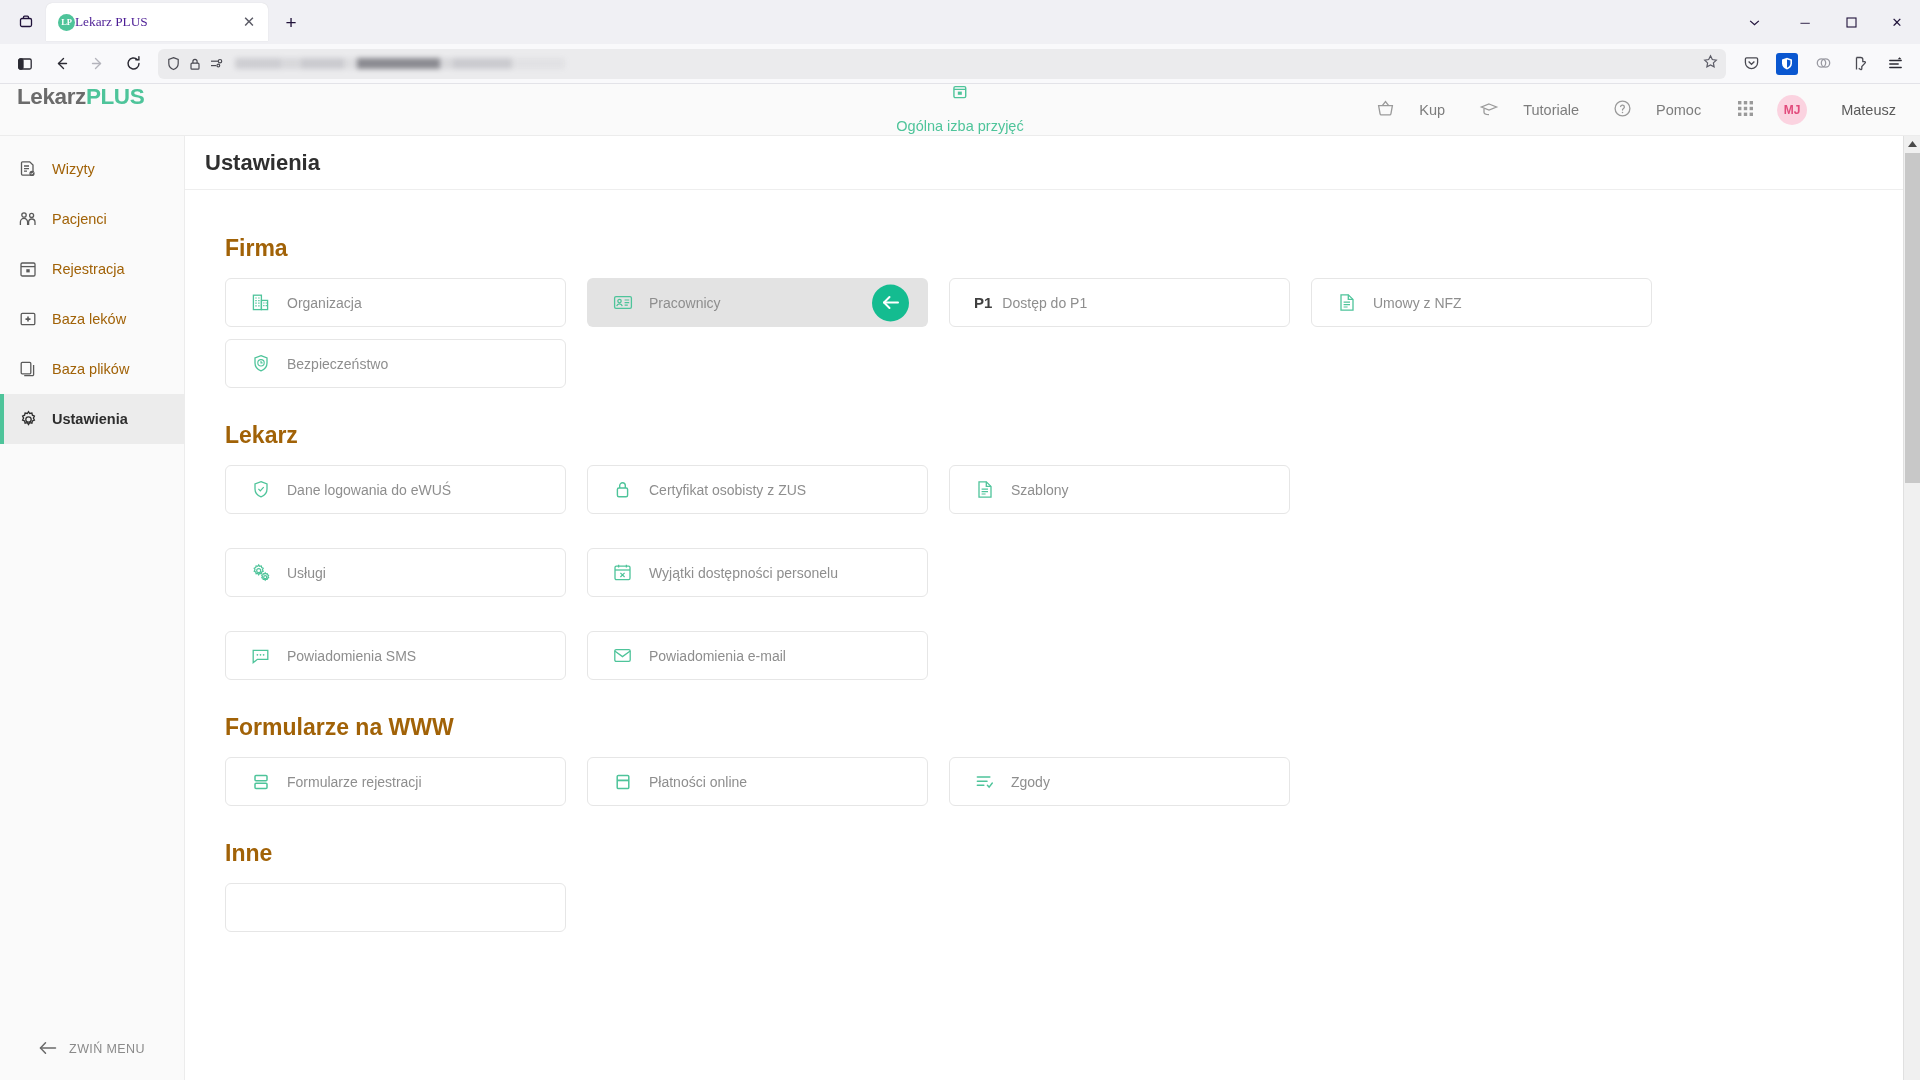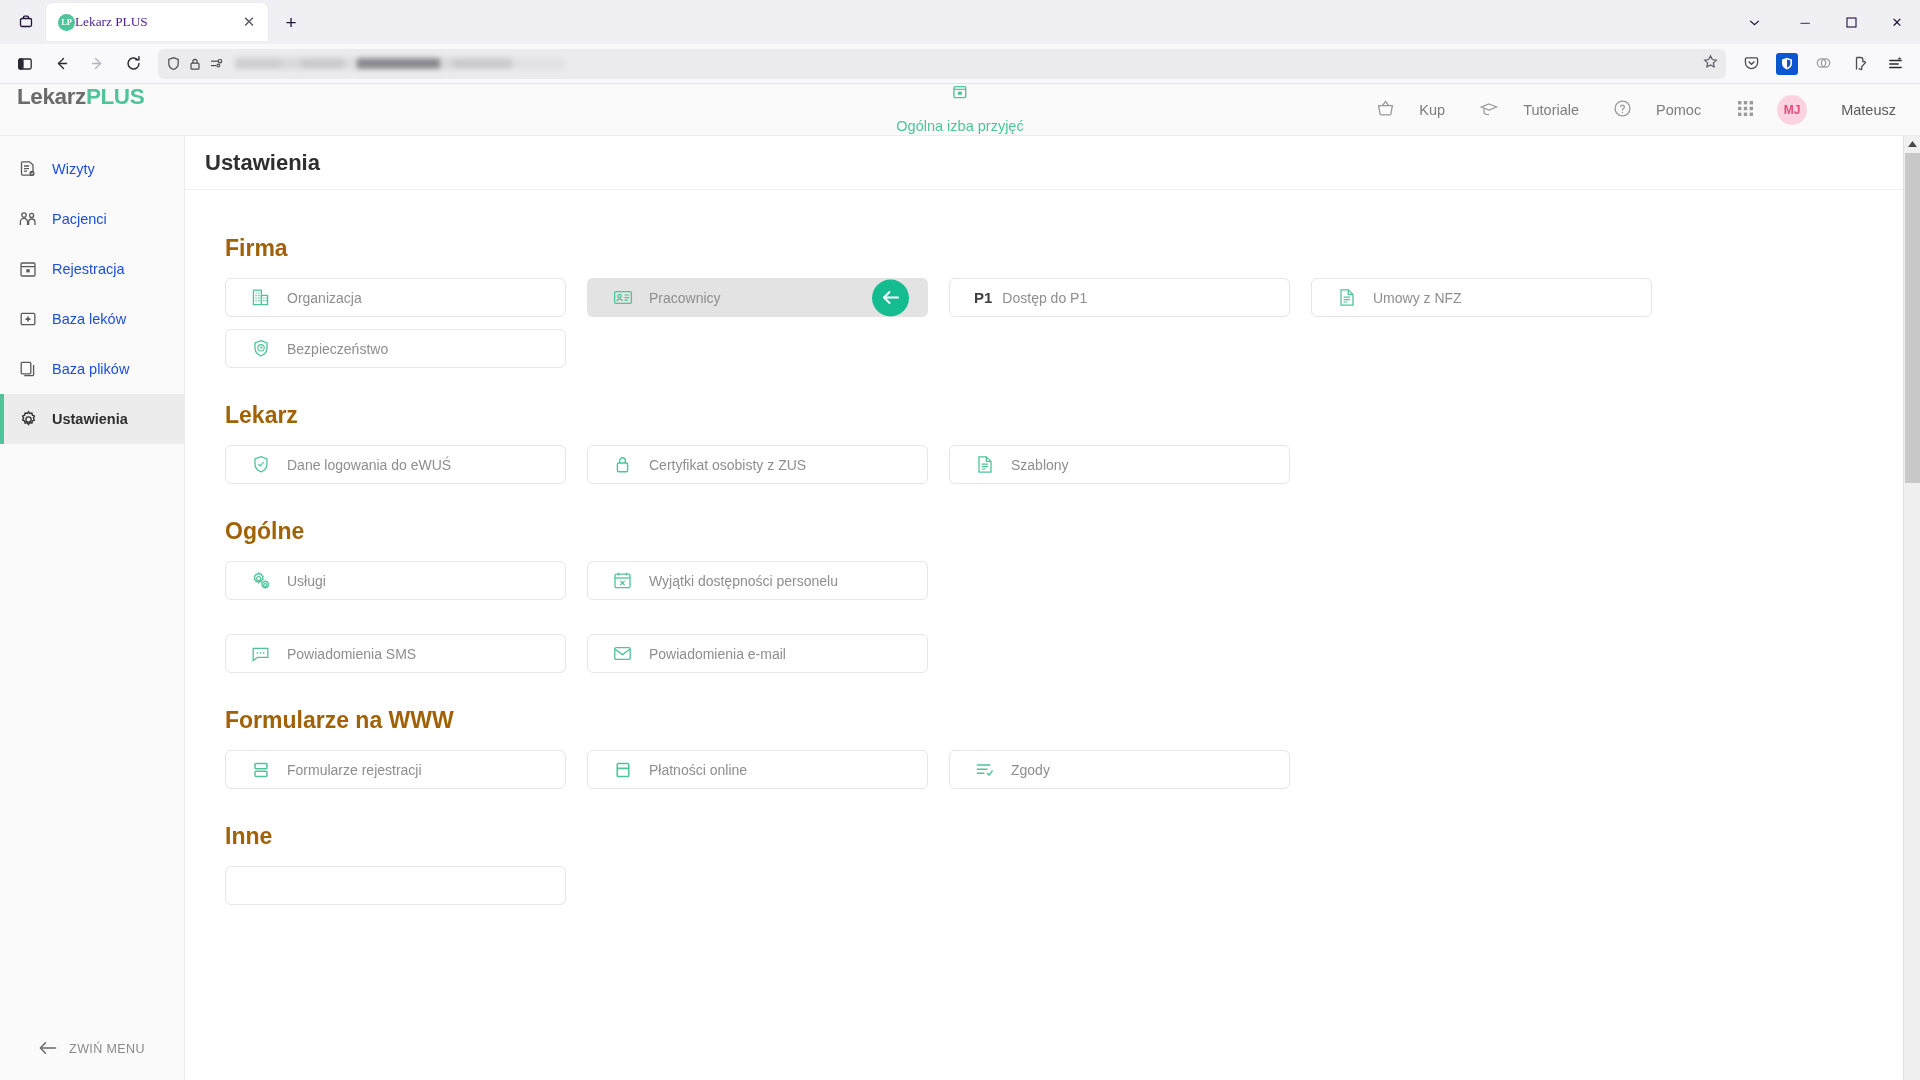--- a/index.html
+++ b/index.html
@@ -142,21 +142,21 @@
   #app-body { flex: 1; display: flex; overflow: hidden; }
 
   
   #sidebar {
     width: 185px; background: #fafafa; border-right: 1px solid #ececec;
     display: flex; flex-direction: column; flex: none; position: relative;
   }
   #side-nav { padding-top: 8px; }
   .side-item {
     height: 50px; display: flex; align-items: center; gap: 14px;
-    padding-left: 18px; color: #1d4ed8; font-size: 14.5px;
+    padding-left: 18px; color: #a16207; font-size: 14.5px;
     position: relative;
   }
   .side-item .ico { width: 20px; display: flex; justify-content: center; color: #5a5a5a; }
   .side-item.active {
     background: #ececec; font-weight: bold; color: #2d2d2d;
   }
   .side-item.active::before {
     content: ""; position: absolute; left: 0; top: 0; bottom: 0;
     width: 4px; background: #4ec49a;
   }
@@ -178,21 +178,21 @@
   #page-title { font-size: 22px; font-weight: bold; color: #2f2f2f; }
 
   #content { padding: 45px 0 0 40px; }
   .section { margin-bottom: 34px; }
   .section-title {
     font-size: 23px; font-weight: bold; color: #a16207;
     margin-bottom: 16px;
   }
   .card-row { display: flex; gap: 21px; flex-wrap: wrap; margin-bottom: 12px; }
   .card {
-    width: 341px; height: 39px; border: 1px solid #e6e6e6;
+    width: 341px; height: 49px; border: 1px solid #e6e6e6;
     border-radius: 6px; display: flex; align-items: center;
     padding-left: 24px; gap: 16px; background: #fff;
   }
   .card.hovered {
     background: #e3e3e3; border-color: transparent; position: relative;
   }
   .card .cicon { width: 21px; display: flex; justify-content: center; color: #4ec49a; flex: none; }
   .card .clabel { font-size: 14px; color: #8e8e8e; white-space: nowrap; }
   .card .p1 { color: #404040; font-weight: bold; font-size: 15px; }
   #back-badge {
@@ -595,21 +595,20 @@
                       <path d="M10.3 1.8v4.6H15"></path>
                     <path d="M5.6 9.2h6.4M5.6 11.6h6.4M5.6 14h4" stroke-width="1.2"></path>
                   </svg>
                 </span>
                 <span class="clabel">Szablony</span>
               </div>
             </div>
           </div>
 
           <div class="section">
-            <div class="section-title">Ogólne</div>
             <div class="card-row">
               <div class="card">
                 <span class="cicon">
                   <svg width="20" height="20" viewBox="0 0 20 20" fill="none" stroke="#4ec49a" stroke-width="1.2">
                     <circle cx="7.7" cy="7.7" r="2"></circle>
                     <path d="M7.7 1.8l.9 1.5 1.7-.4.4 1.7 1.5.7-.8 1.5.8 1.5-1.5.7-.4 1.7-1.7-.4-.9 1.5-.9-1.5-1.7.4-.4-1.7-1.5-.7.8-1.5-.8-1.5 1.5-.7.4-1.7 1.7.4z"></path>
                     <circle cx="14.2" cy="14.2" r="1.5"></circle>
                     <path d="M14.2 9.8l.7 1.1 1.3-.3.3 1.3 1.1.5-.6 1.1.6 1.1-1.1.5-.3 1.3-1.3-.3-.7 1.1-.7-1.1-1.3.3-.3-1.3-1.1-.5.6-1.1-.6-1.1 1.1-.5.3-1.3 1.3.3z"></path>
                   </svg>
                 </span>

